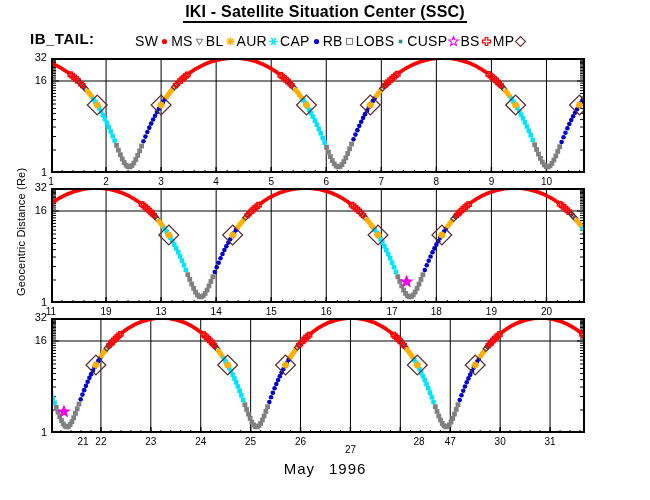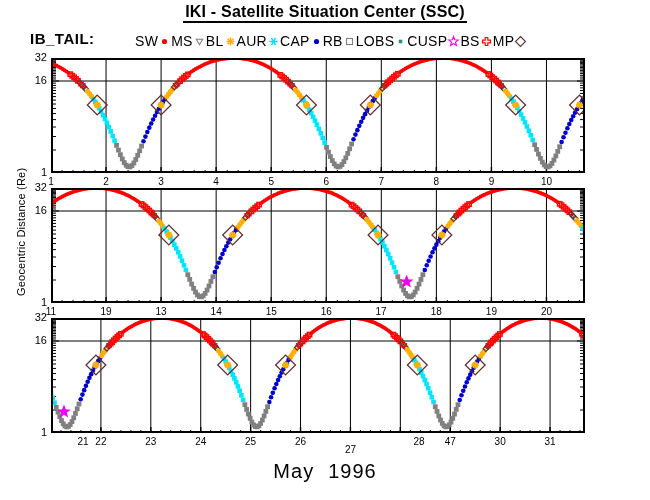--- a/index.html
+++ b/index.html
@@ -26,21 +26,21 @@
     display:inline-block;vertical-align:middle;}
   .leg .sym svg{position:absolute;left:0;top:0;}
 
   .ylabel{
     position:absolute;left:-39px;top:230px;width:120px;text-align:center;
     transform:rotate(-90deg);transform-origin:50% 50%;
     font-size:11px;letter-spacing:.2px;white-space:nowrap;
   }
   .bottom-title{
     position:absolute;left:0;top:460px;width:650px;text-align:center;
-    font-size:20px;letter-spacing:1px;
+    font-size:15px;letter-spacing:1px;
   }
   .bottom-title .mon{margin-right:14px;}
 
   .panel{position:absolute;left:51px;width:534px;}
   .panel .frame{position:absolute;left:0;top:0;width:100%;height:100%;
     border:2px solid #000;box-sizing:border-box;}
   .panel svg{position:absolute;left:0;top:0;}
   .ytick-lab{position:absolute;right:0;font-size:11px;text-align:right;
     width:40px;line-height:1;}
   .xtick-lab{position:absolute;font-size:10px;text-align:center;width:24px;}
@@ -1112,21 +1112,21 @@
       <div class="frame"></div>
       <div class="ytick-lab" style="left: -44px; top: -6px;">32</div>
       <div class="ytick-lab" style="left: -44px; top: 17px;">16</div>
       <div class="ytick-lab" style="left: -44px; top: 109px;">1</div>
       <div class="xtick-lab" style="left: -12px; top: 118px;">11</div>
       <div class="xtick-lab" style="left: 43.0515px; top: 118px;">19</div>
       <div class="xtick-lab" style="left: 98.1031px; top: 118px;">13</div>
       <div class="xtick-lab" style="left: 153.155px; top: 118px;">14</div>
       <div class="xtick-lab" style="left: 208.206px; top: 118px;">15</div>
       <div class="xtick-lab" style="left: 263.258px; top: 118px;">16</div>
-      <div class="xtick-lab" style="left: 318px; top: 118px;">17</div>
+      <div class="xtick-lab" style="left: 329px; top: 118px;">17</div>
       <div class="xtick-lab" style="left: 373.361px; top: 118px;">18</div>
       <div class="xtick-lab" style="left: 428.412px; top: 118px;">19</div>
       <div class="xtick-lab" style="left: 483.464px; top: 118px;">20</div>
     </div>
   <div class="panel" id="panel3" style="top: 318px; height: 115px;">
       <svg width="534" height="115">
         <line x1="0" y1="115.00" x2="8" y2="115.00" stroke="#000" stroke-width="1"></line>
         <line x1="534" y1="115.00" x2="526" y2="115.00" stroke="#000" stroke-width="1"></line>
         <line x1="0" y1="92.00" x2="5" y2="92.00" stroke="#000" stroke-width="1"></line>
         <line x1="534" y1="92.00" x2="529" y2="92.00" stroke="#000" stroke-width="1"></line>

